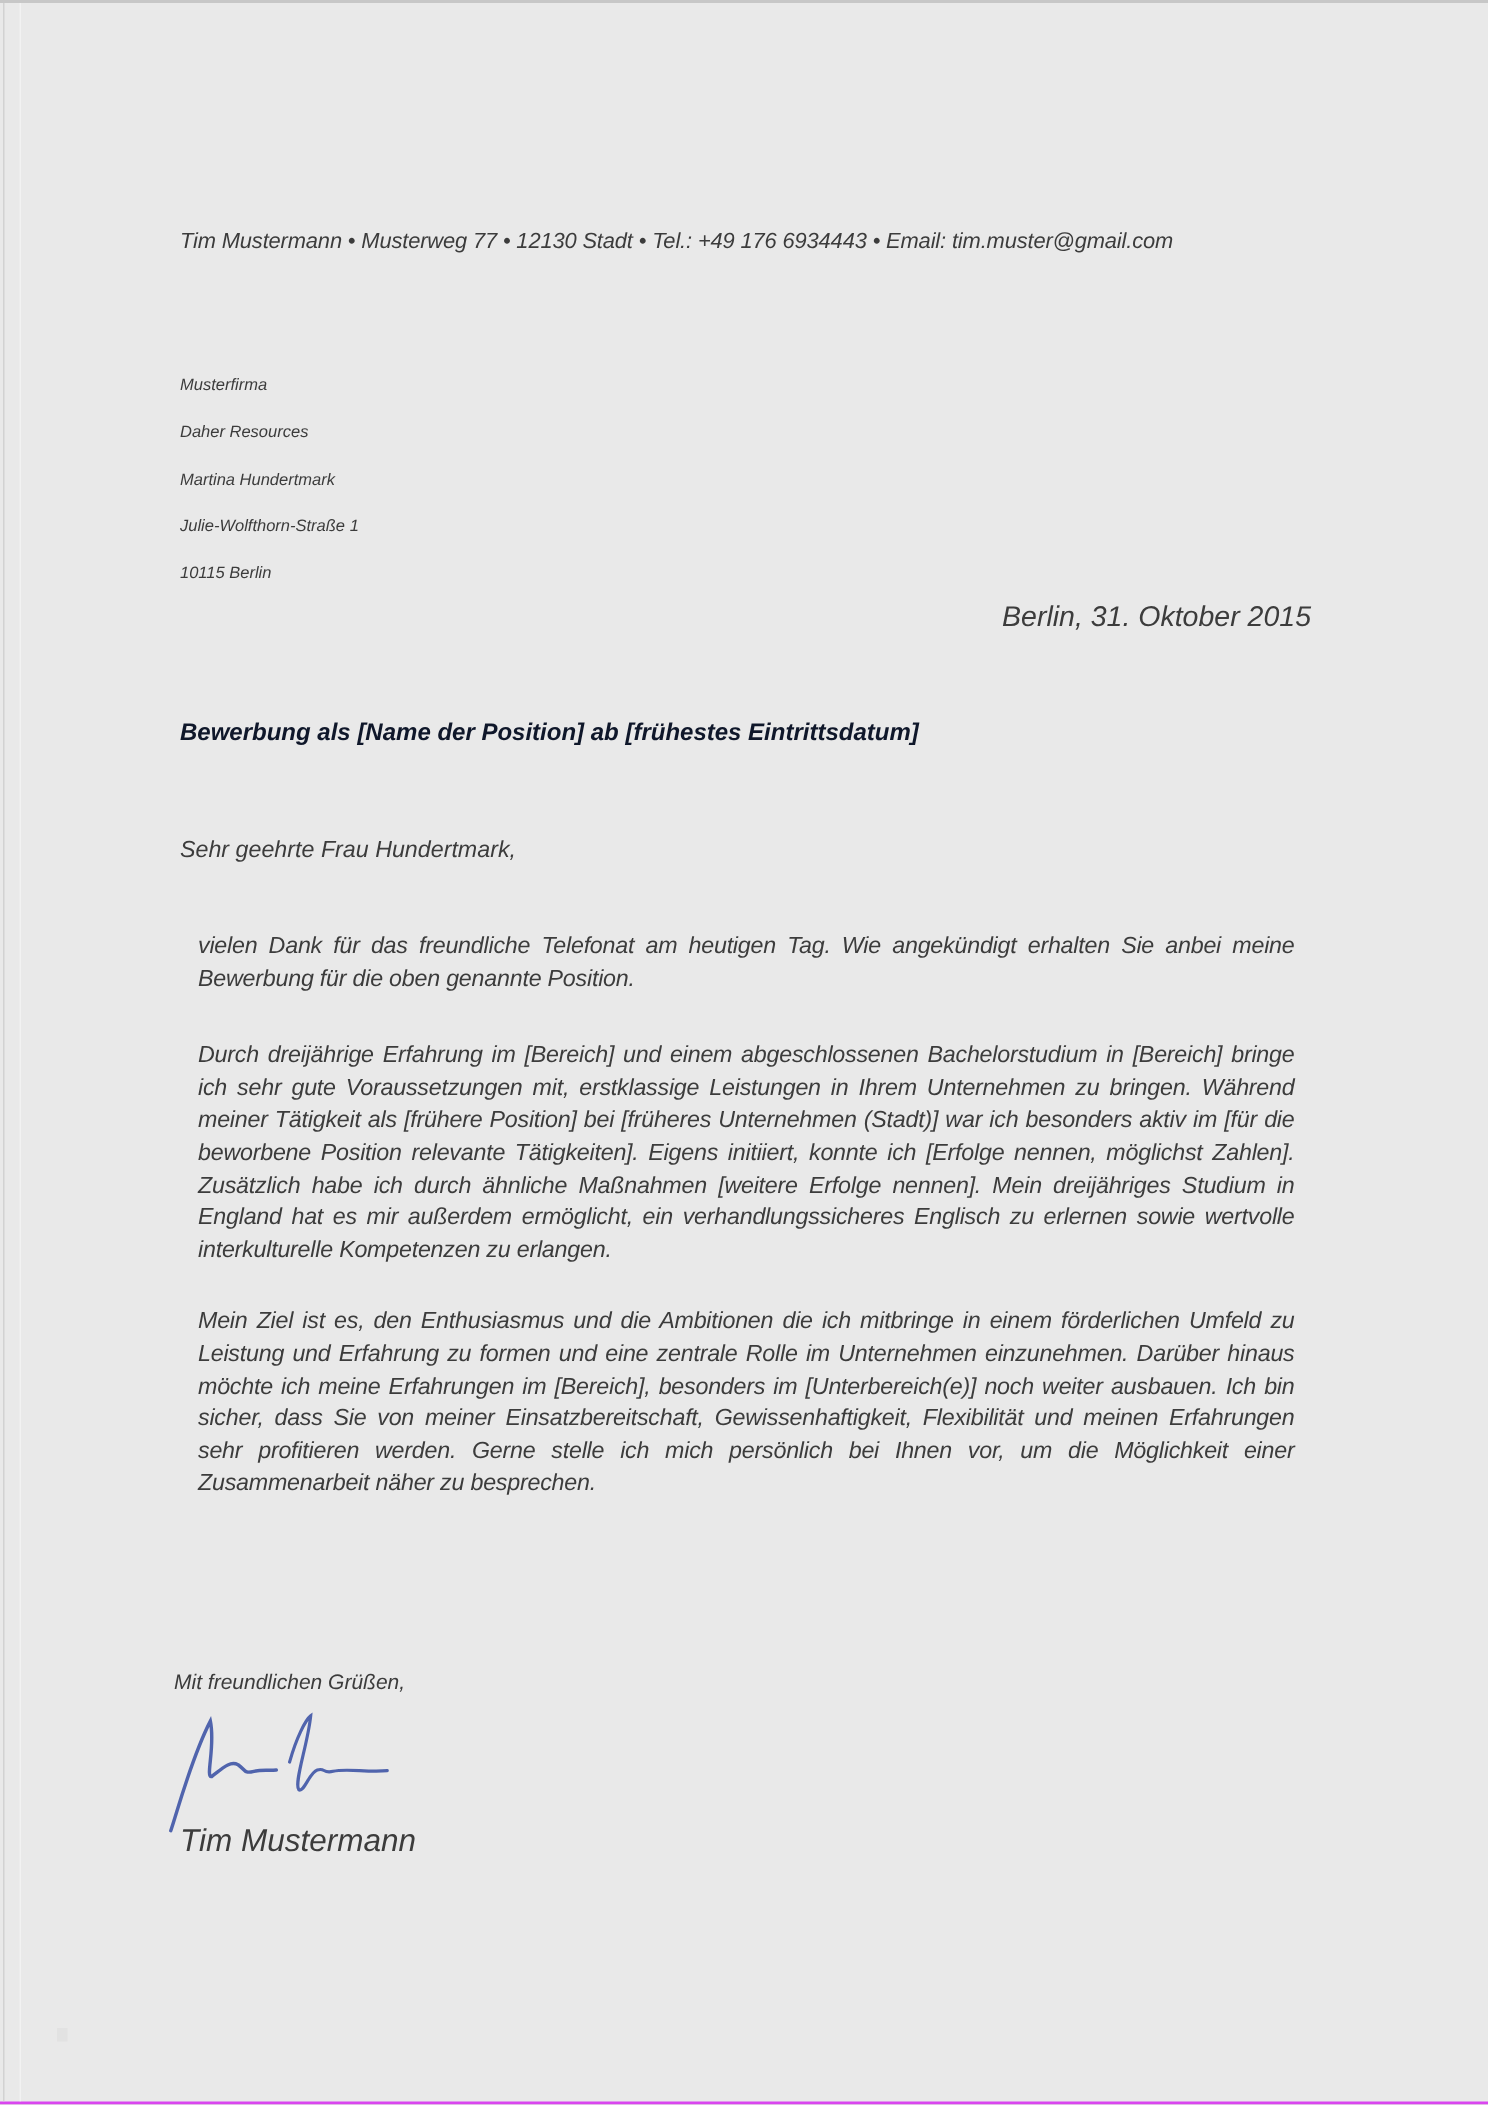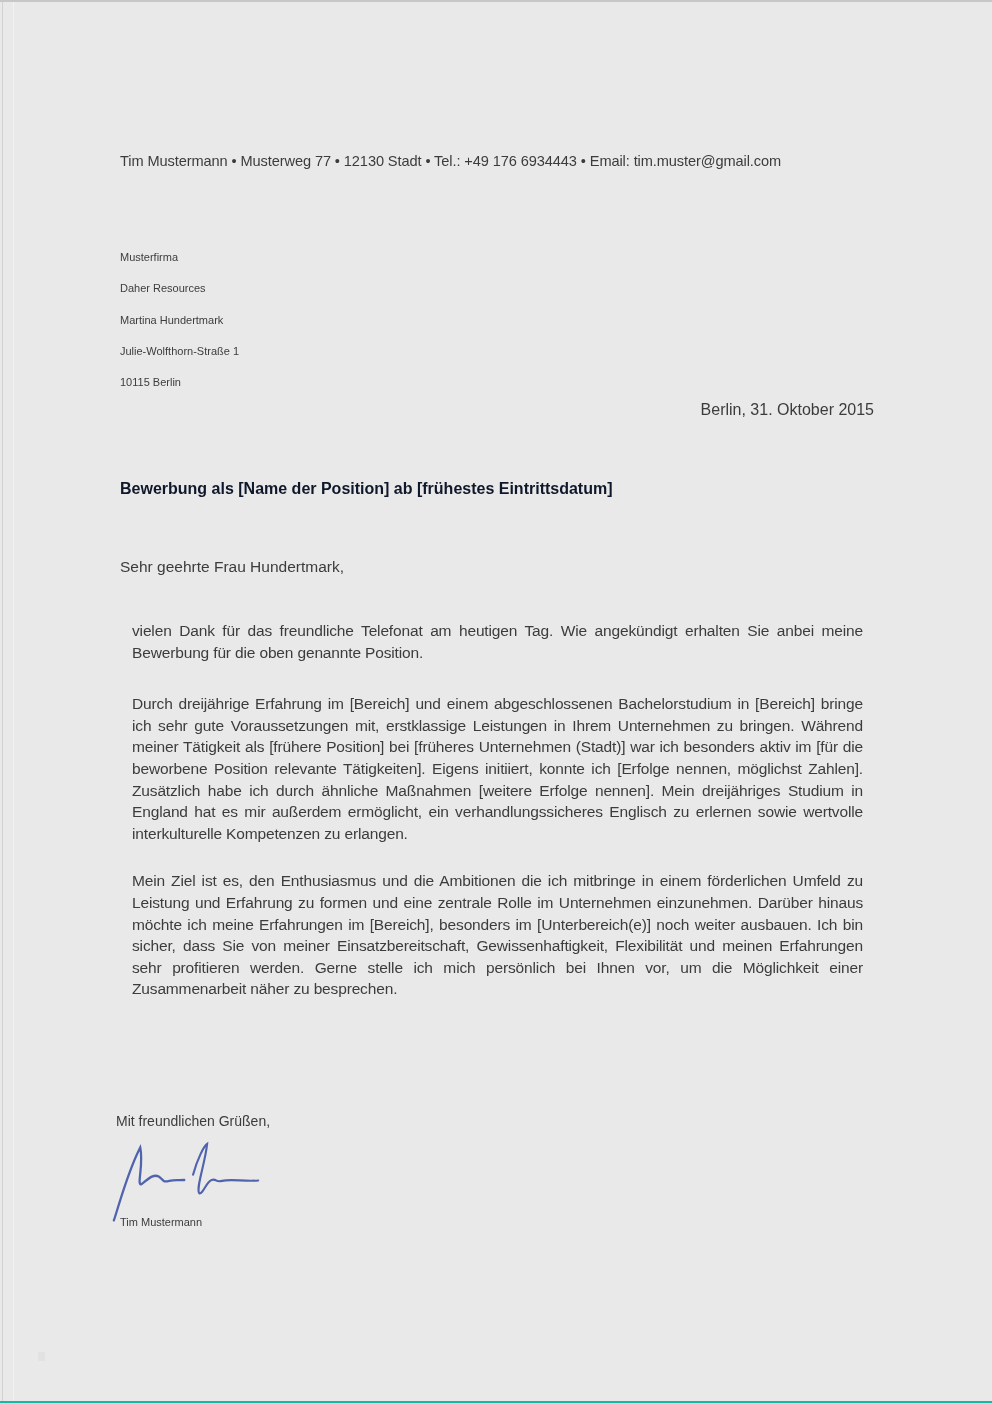--- a/index.html
+++ b/index.html
@@ -6,22 +6,23 @@
   .page {
     position: relative;
     width: 992px;
     height: 1403px;
     margin: 0 auto;
     background: #e9e9e9;
     font-family: "Liberation Sans", sans-serif;
     color: #3c3c3c;
     overflow: hidden;
     border-top: 2px solid #c7c7c7;
-    border-bottom: 2px solid #14b8a6;
+    border-bottom: 2px solid #d946ef;
     box-sizing: border-box;
+    font-style: italic;
   }
   
   .page::before {
     content: "";
     position: absolute;
     left: 2px; top: 0; bottom: 0;
     width: 1px;
     background: #d2d2d2;
   }
   .page::after {
@@ -40,21 +41,21 @@
   }
   .recipient {
     position: absolute;
     left: 120px; top: 240px;
     font-size: 11px;
     line-height: 31.3px;
   }
   .date-line {
     position: absolute;
     right: 118px; top: 399px;
-    font-size: 16px;
+    font-size: 19px;
   }
   .subject-line {
     position: absolute;
     left: 120px; top: 478px;
     font-size: 16px;
     font-weight: bold;
     color: #0f172a;
   }
   .salutation {
     position: absolute;
@@ -79,21 +80,21 @@
     left: 116px; top: 1111px;
     font-size: 14px;
   }
   .signature-svg {
     position: absolute;
     left: 106px; top: 1134px;
   }
   .signer-name {
     position: absolute;
     left: 120px; top: 1214px;
-    font-size: 11px;
+    font-size: 21px;
   }
   .scan-artifact {
     position: absolute;
     left: 38px; top: 1350px;
     width: 7px; height: 9px;
     background: #e2e2e2;
   }
 </style>
 </head>
 <body>

